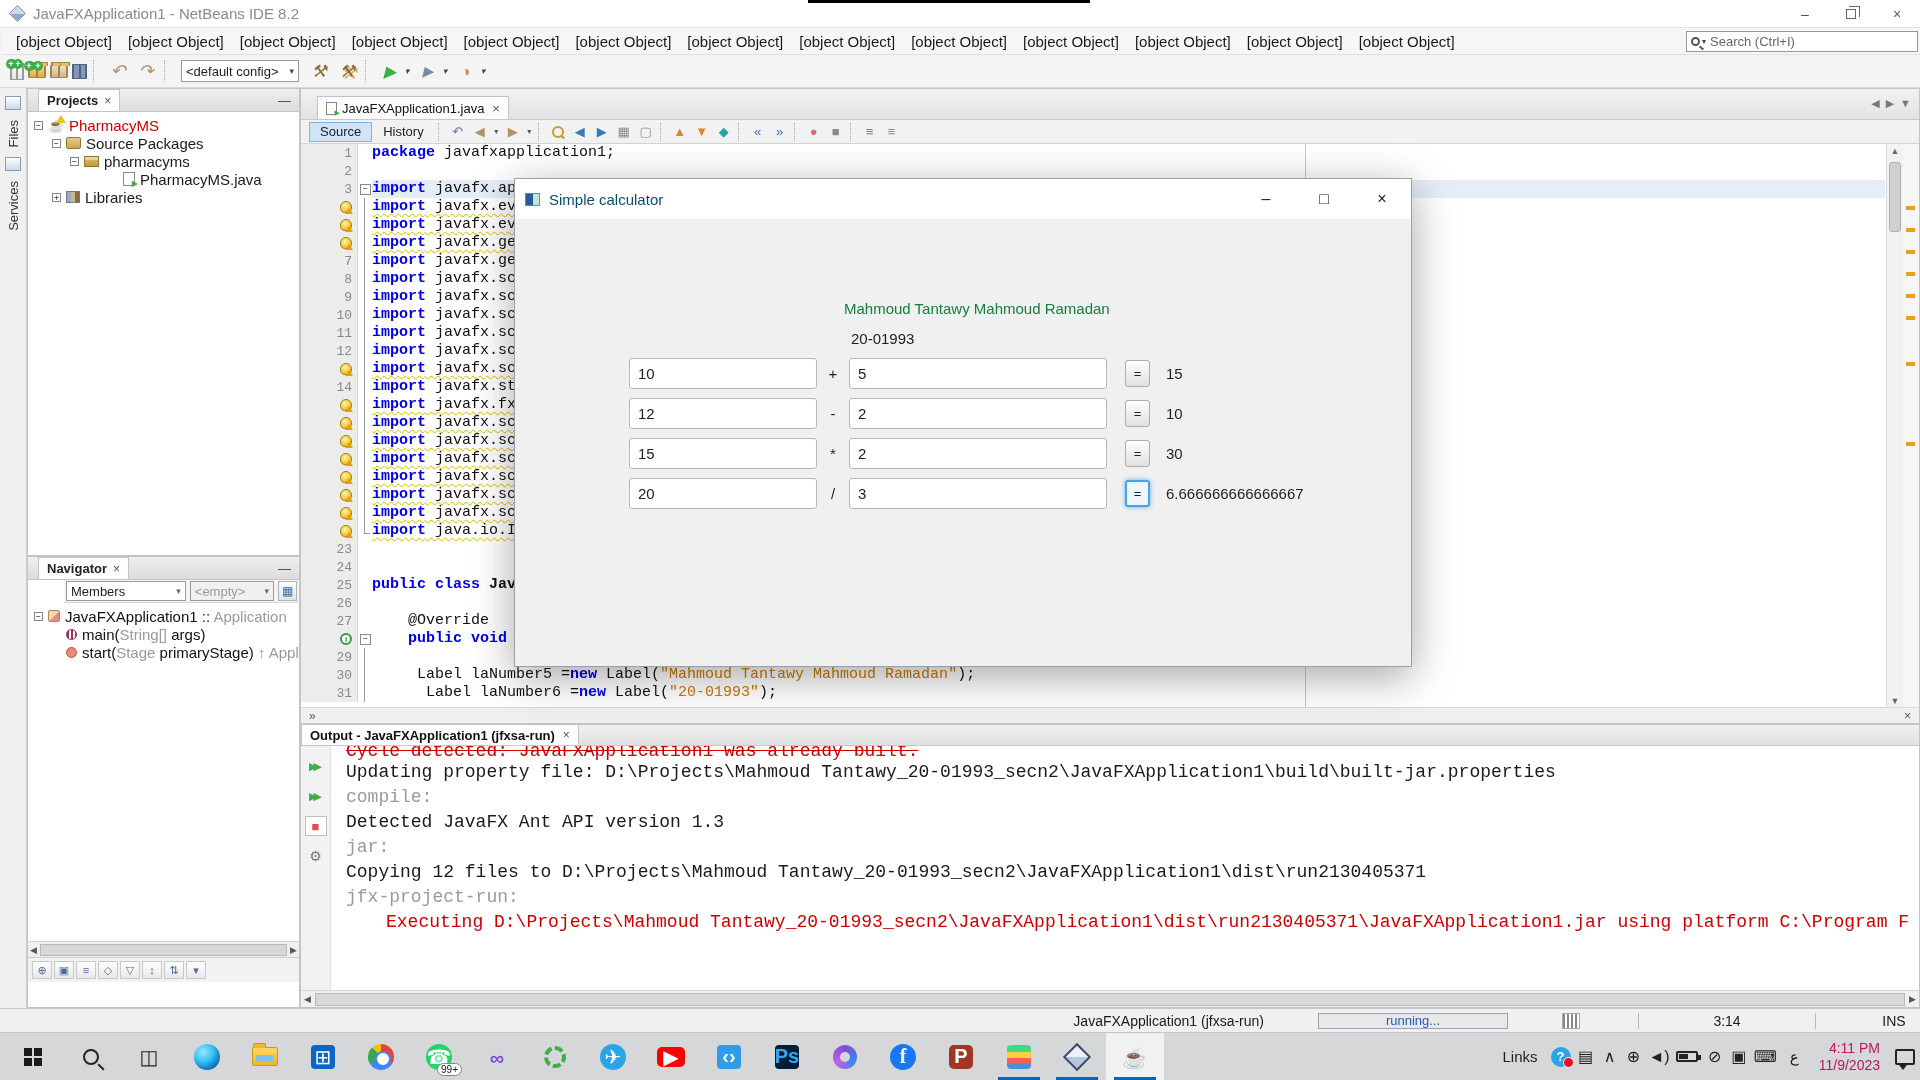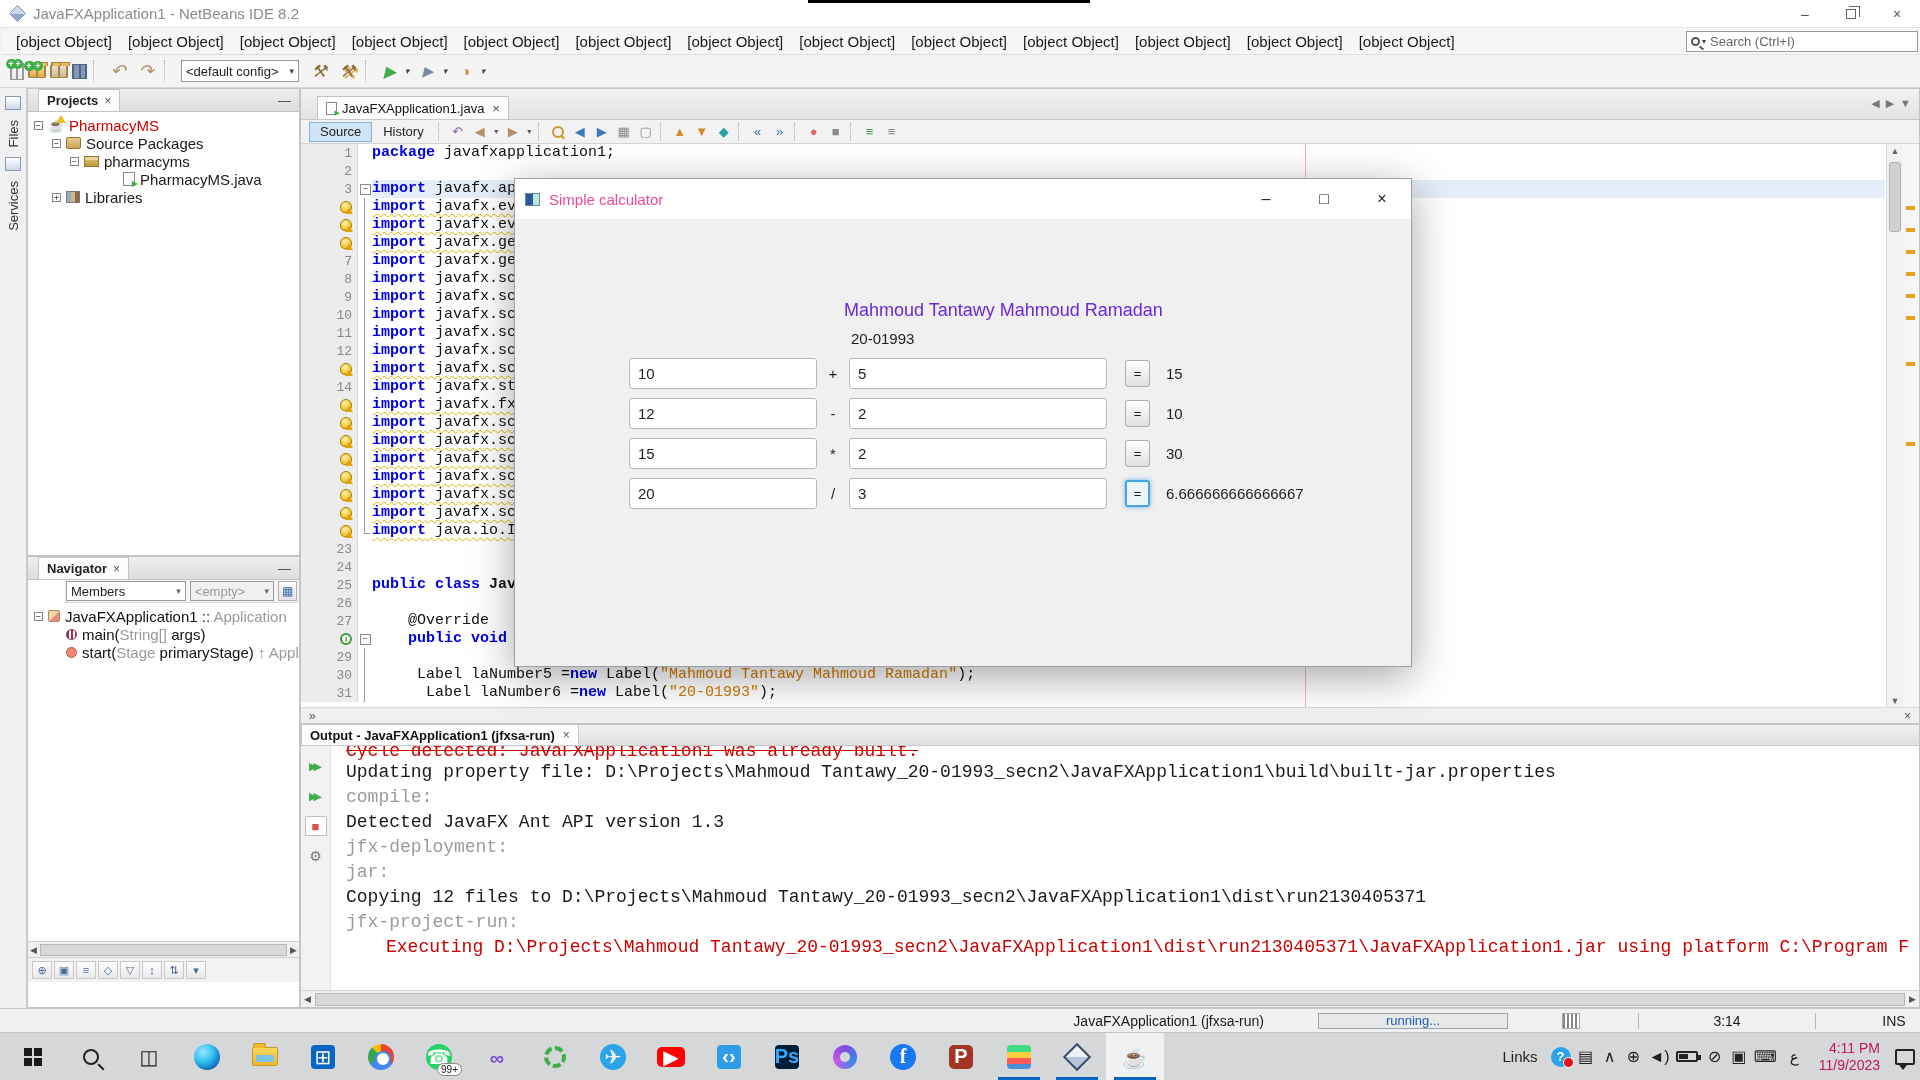--- a/index.html
+++ b/index.html
@@ -214,24 +214,24 @@
   .tr-batt::before{content:"";position:absolute;right:-5px;top:2px;width:3px;height:5px;background:#222;}
   .tr-batt::after{content:"";position:absolute;left:1px;top:1px;bottom:1px;width:9px;background:#222;}
   #tb-clock{display:flex;flex-direction:column;align-items:flex-end;justify-content:center;font-size:14px;line-height:17px;color:#be185d;padding:0 10px;}
   .tr-notif{width:20px;height:16px;border:2px solid #222;border-radius:2px;position:relative;}
   .tr-notif::after{content:"";position:absolute;left:2px;bottom:-7px;border-left:4px solid transparent;border-right:4px solid transparent;border-top:5px solid #222;}
 
   
   #calc{position:absolute;left:514px;top:178px;width:898px;height:489px;background:#f0f0f0;border:1px solid #9aa0a6;box-shadow:0 10px 40px rgba(0,0,0,.35);z-index:50;}
   #calc-title{height:40px;background:#ffffff;display:flex;align-items:center;padding-left:10px;}
   .calc-app-icon{width:15px;height:13px;border:1px solid #6a8aa0;background:linear-gradient(90deg,#2a5a9a 0 55%,#bfe8d8 55%);margin-right:9px;}
-  #calc-title .t{font-size:15px;color:#ec4899;}
+  #calc-title .t{font-size:15px;color:#0c4a6e;}
   #calc-btns{margin-left:auto;display:flex;height:40px;}
   .calc-wbtn{width:58px;height:40px;display:flex;align-items:center;justify-content:center;font-size:16px;color:#222;}
-  #calc-name{position:absolute;left:329px;top:121px;font-size:18px;color:#6d28d9;}
+  #calc-name{position:absolute;left:329px;top:121px;font-size:15px;color:#15803d;}
   #calc-id{position:absolute;left:336px;top:151px;font-size:15px;color:#1f1f1f;}
   #calc-rows{position:absolute;left:114px;top:179px;}
   .crow{display:flex;align-items:center;height:31px;margin-bottom:9px;}
   .cfield{height:31px;background:#fff;border:1px solid #b8b8b8;border-radius:3px;font-family:"Liberation Sans",sans-serif;font-size:15px;color:#222;padding-left:8px;outline:none;}
   .cfield.f1{width:188px;}
   .cfield.f2{width:258px;margin-left:8px;}
   .cop{width:16px;text-align:center;margin-left:8px;font-size:15px;color:#1f1f1f;}
   .ceq{width:25px;height:27px;margin-left:18px;border:1px solid #adadad;border-radius:3px;background:linear-gradient(#fefefe,#e0e0e0);font-family:"Liberation Sans",sans-serif;font-size:13px;color:#222;}
   .ceq.focused{border:2px solid #48a2e8;background:#eef6fd;box-shadow:0 0 5px rgba(72,162,232,.8);}
   .cres{margin-left:16px;font-size:15px;color:#1f1f1f;white-space:nowrap;}
@@ -920,21 +920,20 @@
         <span class="osi gray">
           <span>⚙</span>
         </span>
       </div>
     <div id="console">
 
     <div class="oline redclip">Cycle detected: JavaFXApplication1 was already built.</div>
         <div class="oline">Updating property file: D:\Projects\Mahmoud Tantawy_20-01993_secn2\JavaFXApplication1\build\built-jar.properties</div>
         <div class="oline gray">compile:</div>
         <div class="oline">Detected JavaFX Ant API version 1.3</div>
-        <div class="oline gray">jfx-deployment:</div>
         <div class="oline gray">jar:</div>
         <div class="oline">Copying 12 files to D:\Projects\Mahmoud Tantawy_20-01993_secn2\JavaFXApplication1\dist\run2130405371</div>
         <div class="oline gray">jfx-project-run:</div>
         <div class="oline red">Executing D:\Projects\Mahmoud Tantawy_20-01993_secn2\JavaFXApplication1\dist\run2130405371\JavaFXApplication1.jar using platform C:\Program F</div>
       </div>
     <div id="out-hscroll">
       <span>◀</span>
         <span class="thumb"></span>
         <span>▶</span>
     </div>

